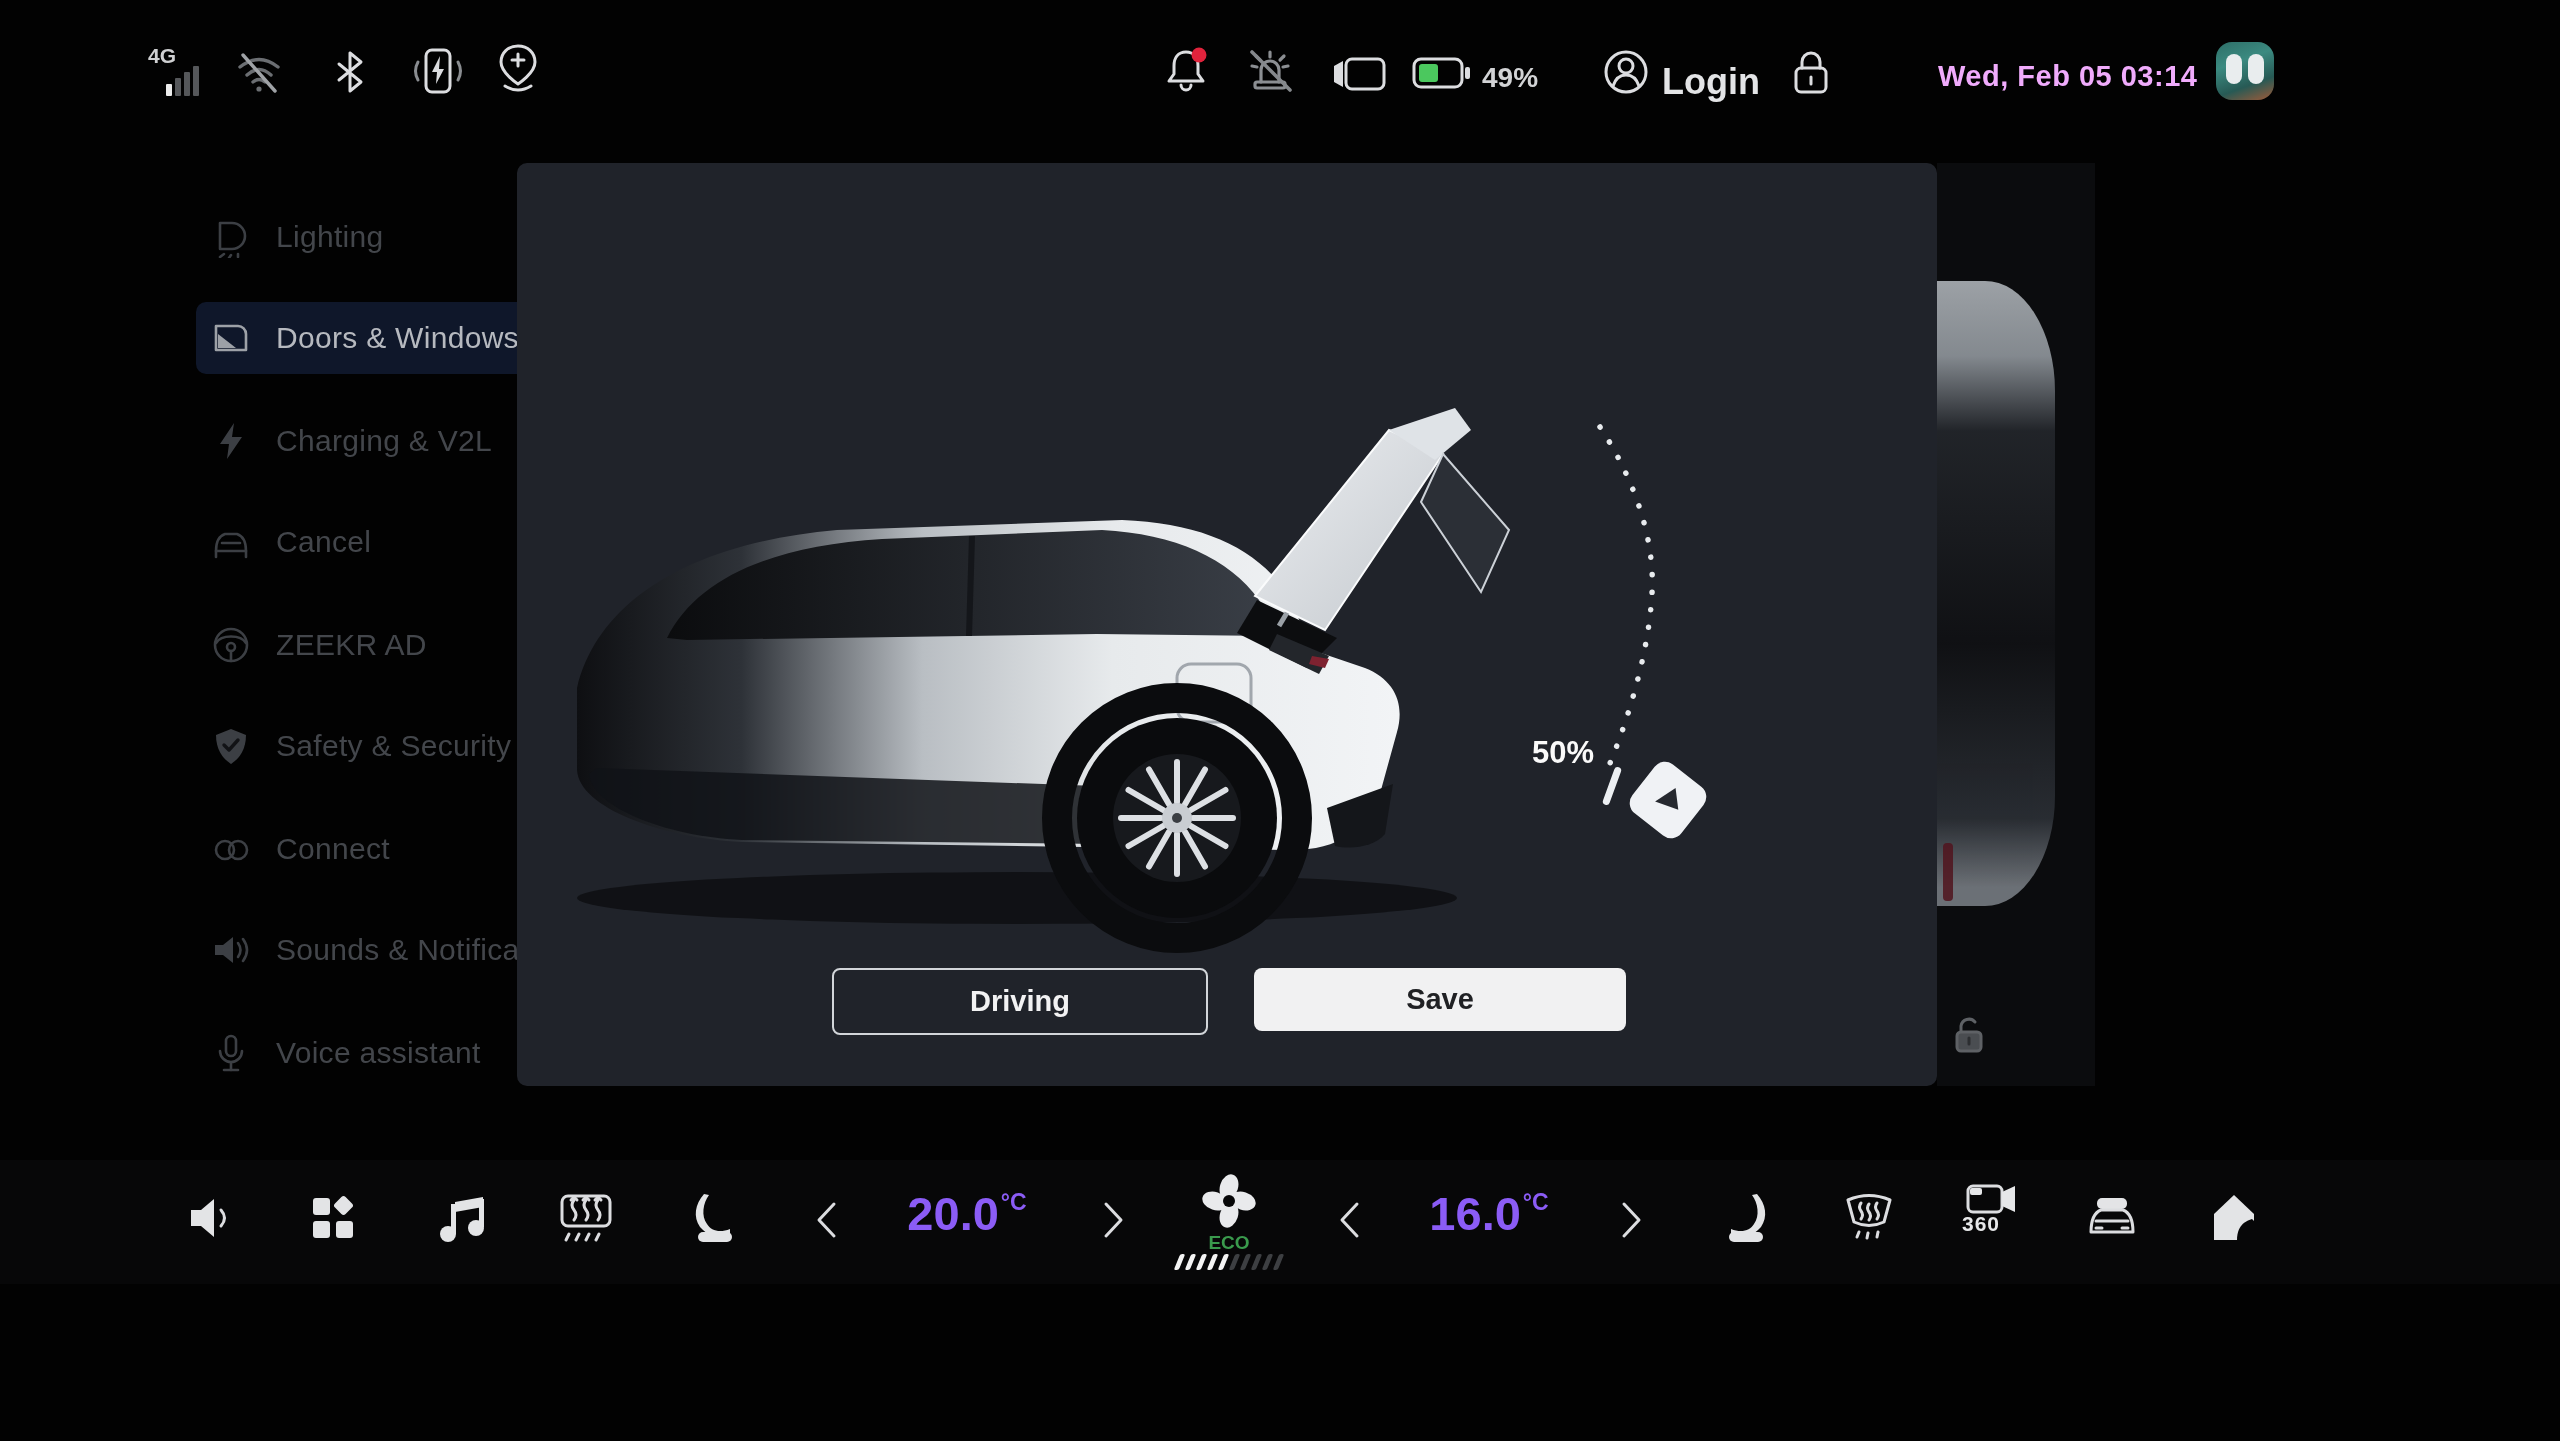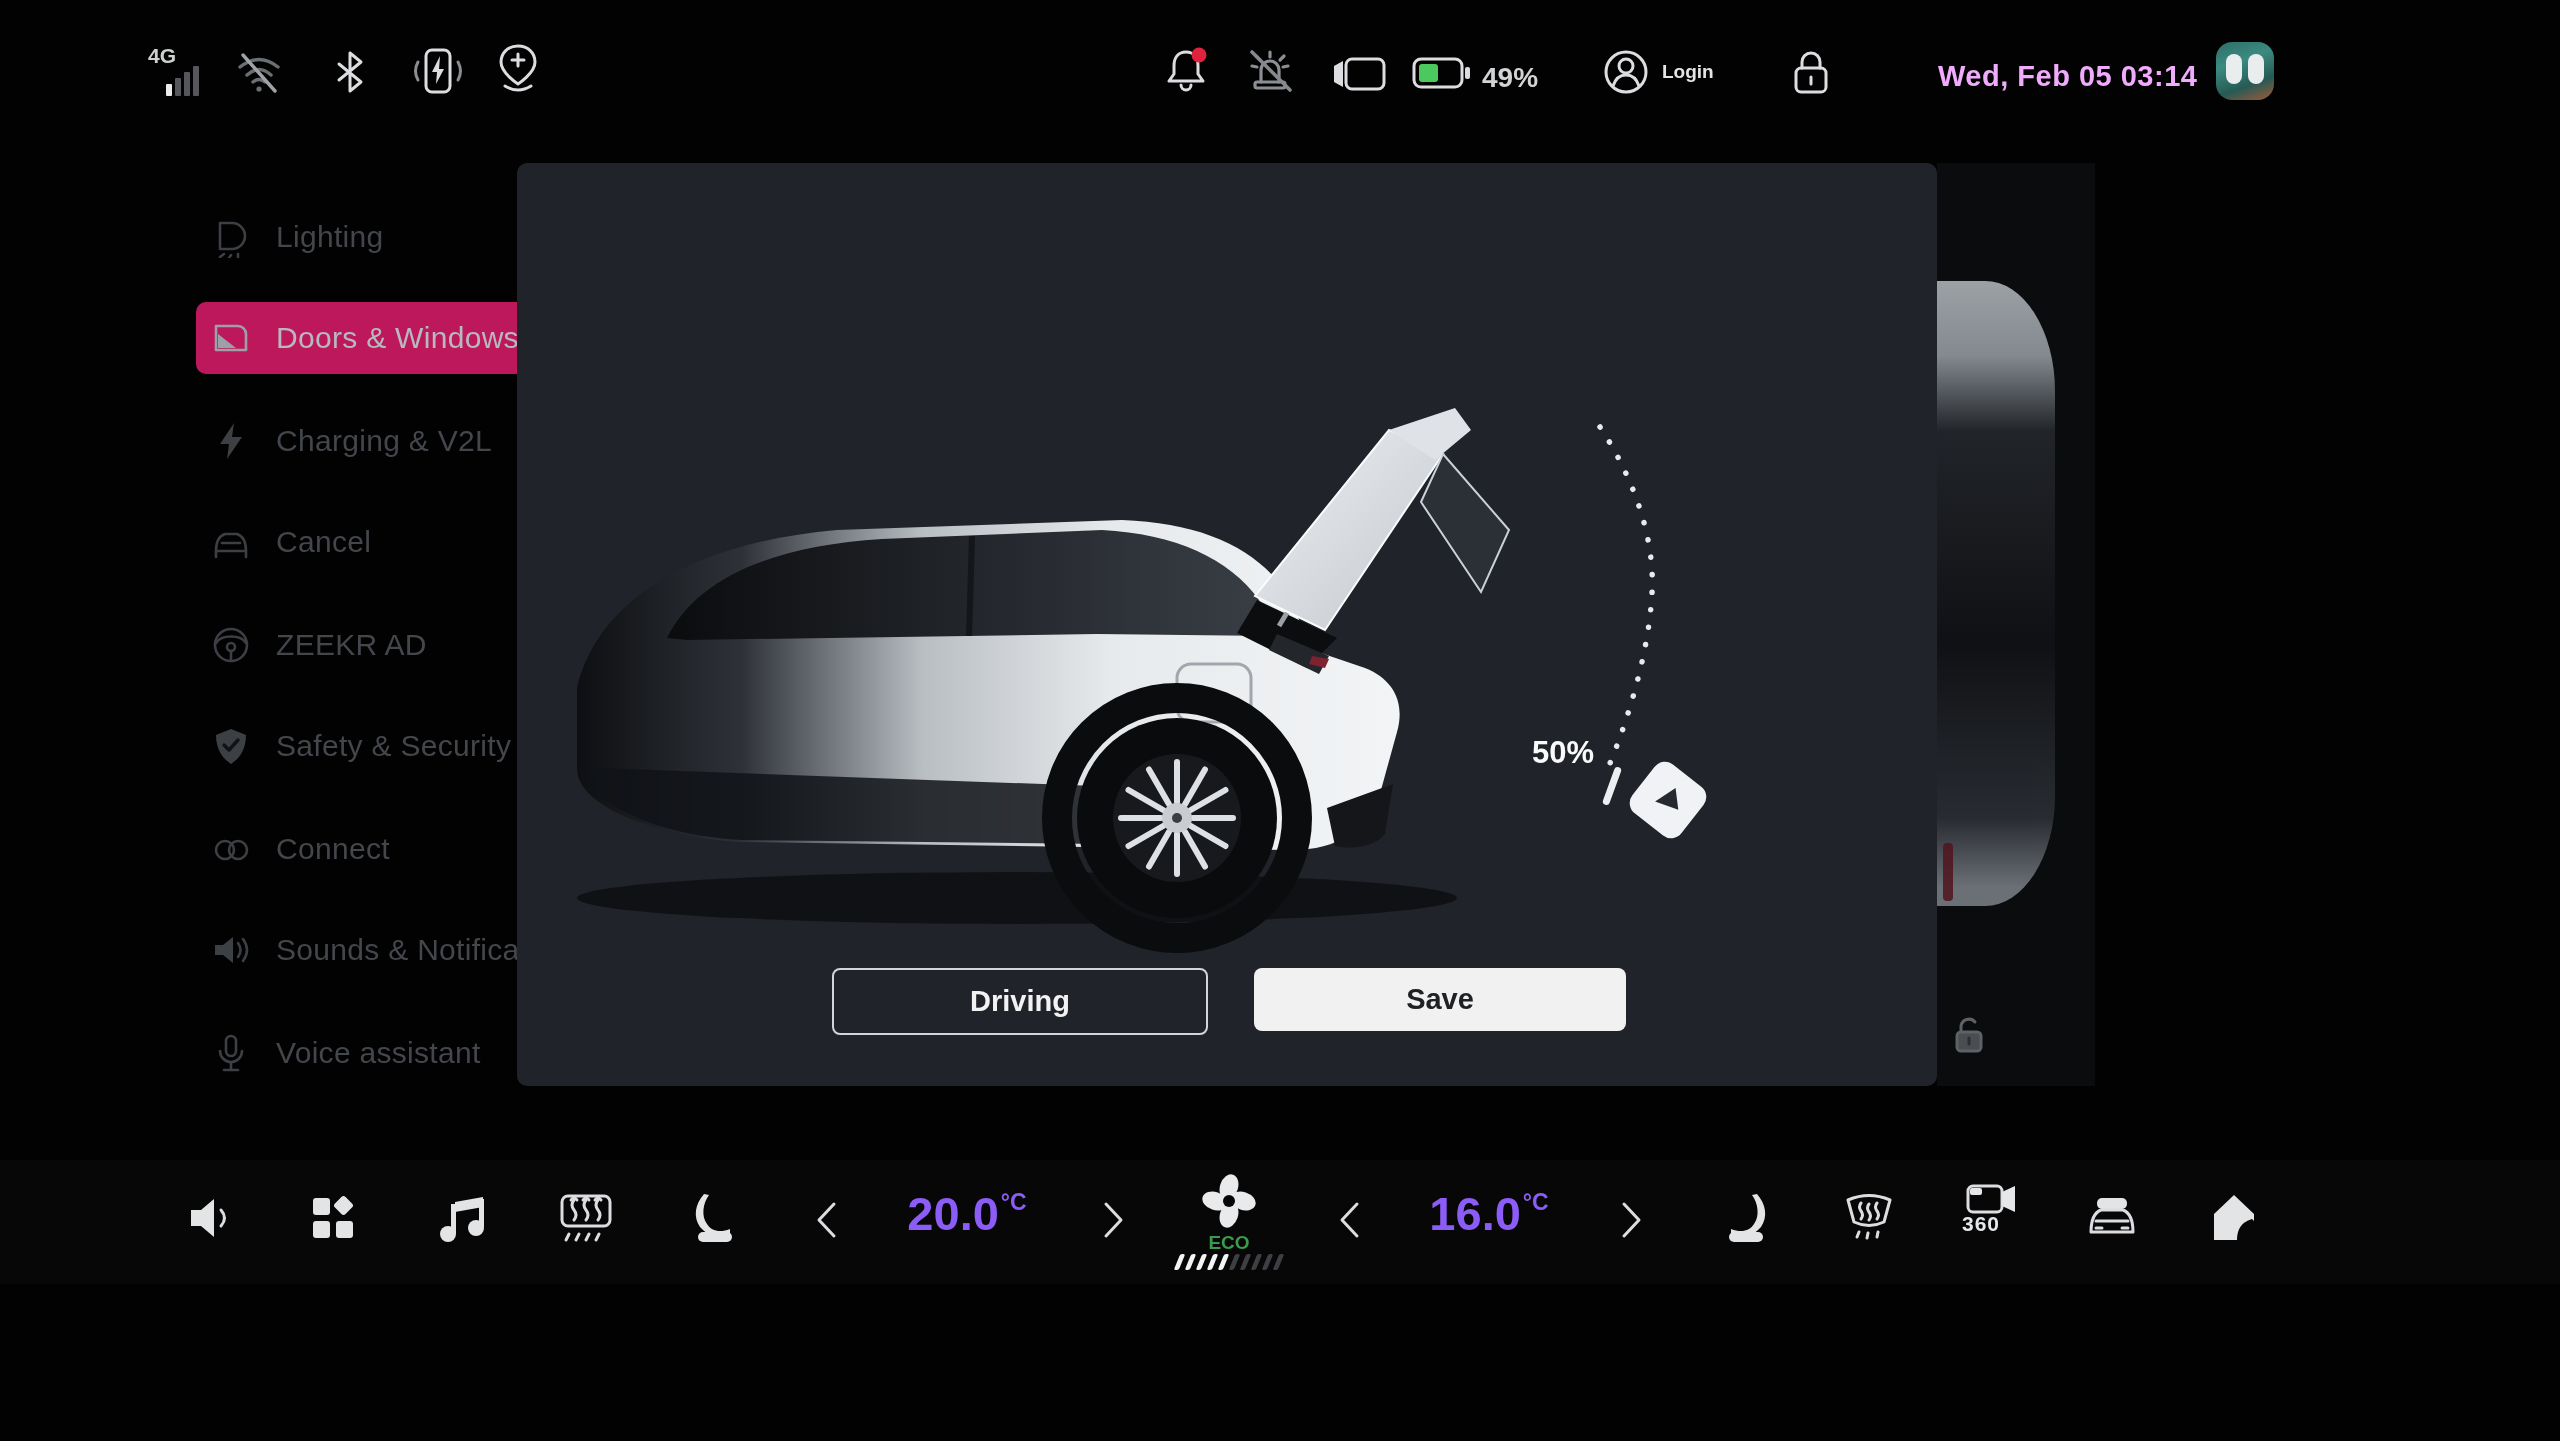--- a/index.html
+++ b/index.html
@@ -8,31 +8,31 @@
   .abs{position:absolute;}
   svg{display:block;}
   .ic{stroke:#dcdde0;fill:none;stroke-width:3;stroke-linecap:round;stroke-linejoin:round;}
 
   
   .sb-text{color:#d2d3d5;font-weight:bold;}
   .net4g{font-size:21px;font-weight:bold;color:#cfd0d2;}
   .bars span{display:inline-block;width:6px;margin-right:3px;border-radius:1px;background:#55575a;vertical-align:bottom;}
   .bars .on{background:#ececec;}
   .battery-text{font-size:28px;}
-  .login-text{font-size:19px;font-weight:bold;color:#e3e4e6;}
+  .login-text{font-size:36px;font-weight:bold;color:#e3e4e6;}
   .datetime{font-size:29px;font-weight:bold;letter-spacing:.5px;color:#f0abfc;}
   .avatar{width:58px;height:58px;border-radius:16px;background:linear-gradient(160deg,#2e6f68 0%,#3b8a80 35%,#275a55 70%,#a05a38 100%);position:relative;overflow:hidden;}
   .avatar .eye{position:absolute;top:12px;width:16px;height:30px;border-radius:8px;background:#e9edee;}
 
   
   .srow{position:absolute;left:196px;width:332px;height:72px;display:flex;align-items:center;gap:24px;padding-left:14px;border-radius:10px;color:#43464b;white-space:nowrap;z-index:1;}
   .srow .slabel{font-size:30px;letter-spacing:.3px;}
   .srow svg{flex:0 0 auto;}
   .srow .sic{stroke:#3c3f44;fill:none;stroke-width:2.6;stroke-linecap:round;stroke-linejoin:round;}
-  .srow.active{background:#be185d;color:#b6b9bf;}
+  .srow.active{background:#0f172a;color:#b6b9bf;}
   .srow.active .sic{stroke:#9da1a7;}
 
   
   .modal{position:absolute;left:517px;top:163px;width:1420px;height:923px;background:#20232a;border-radius:10px;z-index:5;}
   .btn{position:absolute;top:805px;width:372px;height:63px;border-radius:8px;font-size:29px;font-weight:bold;display:flex;align-items:center;justify-content:center;}
   .btn-cancel{left:315px;border:2px solid #d2d5d9;color:#f2f2f3;background:transparent;}
   .btn-save{left:737px;background:#f1f1f2;color:#202124;}
   .pct{position:absolute;left:995px;top:572px;width:82px;text-align:right;font-size:31px;font-weight:bold;color:#fafafa;}
 
   

